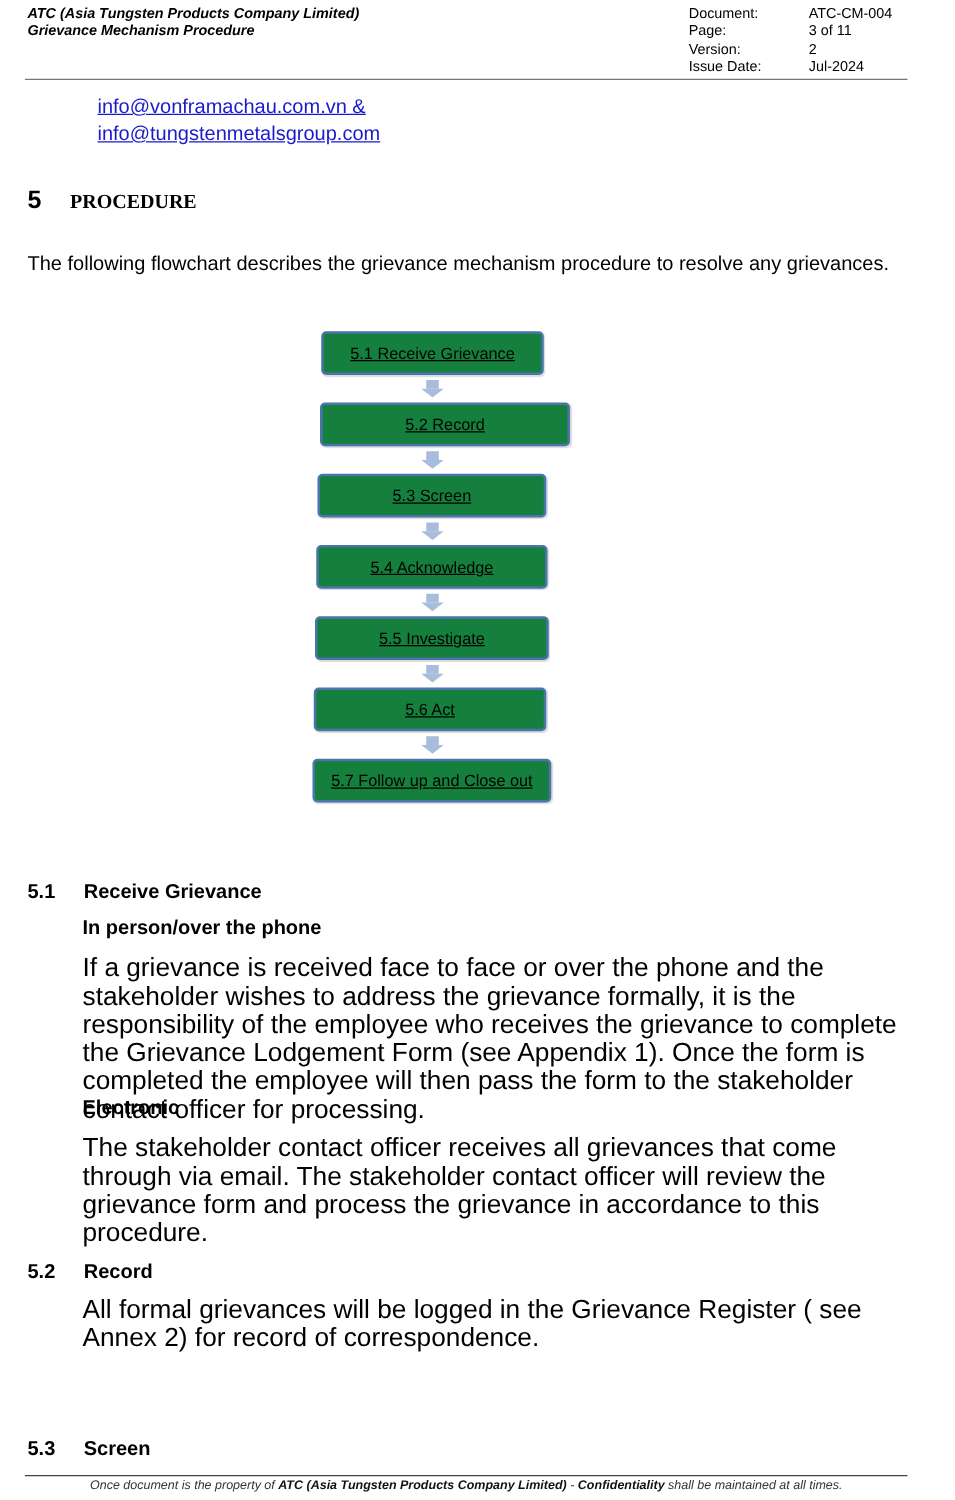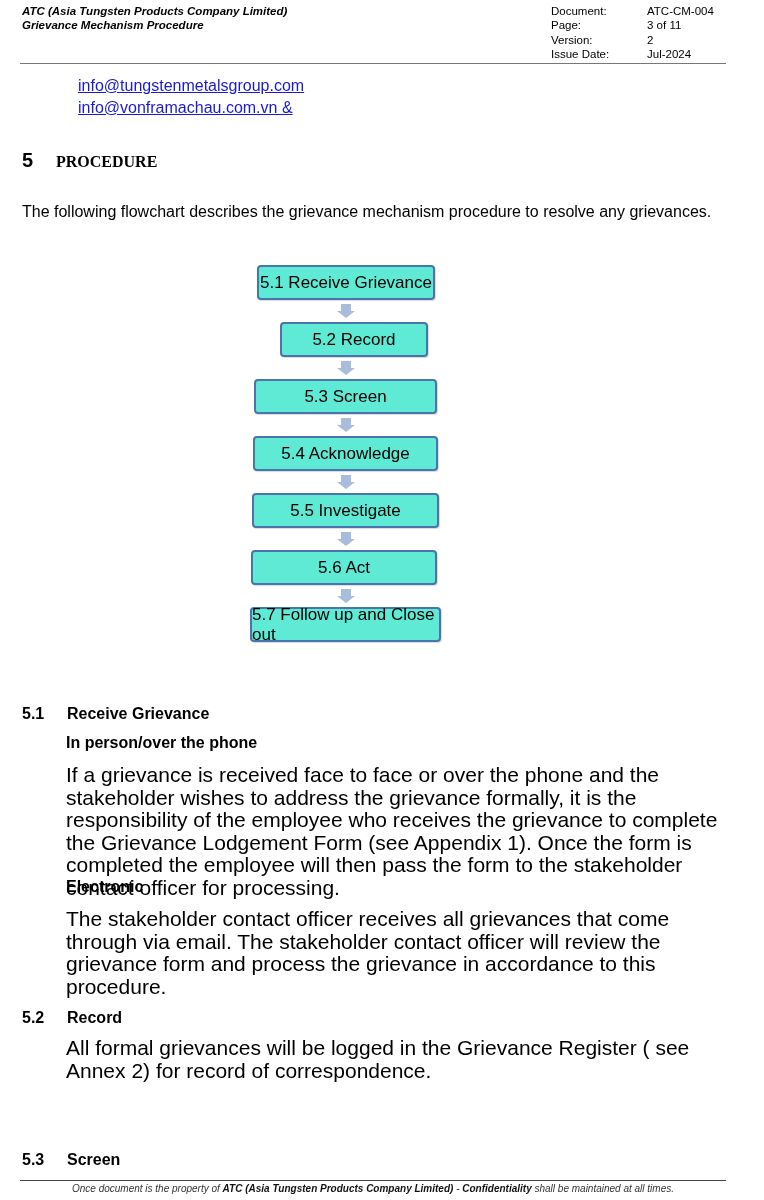--- a/index.html
+++ b/index.html
@@ -9,23 +9,23 @@
   .hdr-left { left: 22px; top: 4px; font-size: 11.5px; font-weight: bold; font-style: italic; line-height: 14px; }
   .hdr-right { left: 551px; top: 4px; font-size: 11.5px; line-height: 14.3px; }
   .hdr-right .row { display: flex; }
   .hdr-right .k { width: 96px; }
   .hdr-line { left: 20px; width: 706px; top: 63px; height: 0; border-top: 1.5px solid #777; }
   .emails { left: 78px; top: 75px; font-size: 16px; line-height: 22px; }
   .emails a { color: #1a1acc; text-decoration: underline; display: block; }
   .sec5 { left: 22px; top: 149px; font-size: 20px; font-weight: bold; }
   .sec5 .t { position: absolute; left: 34px; top: 4px; font-size: 16px; white-space: nowrap; font-family: Liberation Serif, serif; }
   .intro { left: 22px; top: 201px; width: 690px; font-size: 16px; line-height: 22.5px; }
-  .box { position: absolute; height: 35px; border: 2.5px solid #4a74ab; border-radius: 4px; background: #5eead4;
+  .box { position: absolute; height: 35px; border: 2.5px solid #4a74ab; border-radius: 4px; background: #15803d;
          box-sizing: border-box; display: flex; align-items: center; justify-content: center;
-         font-size: 17px; box-shadow: 1px 1px 1px rgba(0,0,0,0.15); }
+         font-size: 13px; box-shadow: 1px 1px 1px rgba(0,0,0,0.15); text-decoration: underline; }
   .arrow { position: absolute; width: 0; height: 0; }
   .arrow .stem { position: absolute; left: -5px; top: 0; width: 10px; height: 7px; background: #a8bcdc; }
   .arrow .head { position: absolute; left: -9px; top: 7px; width: 0; height: 0;
                  border-left: 9px solid transparent; border-right: 9px solid transparent; border-top: 7px solid #a8bcdc; }
   .h2 { font-size: 16px; font-weight: bold; }
   .h2 .n { position: absolute; left: 0; }
   .h2 .t { position: absolute; left: 45px; white-space: nowrap; }
   .h3 { left: 66px; font-size: 16px; font-weight: bold; color: #000000; }
   .para { left: 66px; width: 665px; font-size: 21px; line-height: 22.5px; }
   .ftr-line { left: 20px; width: 706px; top: 1180px; border-top: 1px solid #444; }
@@ -53,37 +53,37 @@
     <span>2</span>
   </div>
   <div class="row">
     <span class="k">Issue Date:</span>
     <span>Jul-2024</span>
   </div>
 </div>
 <div class="abs hdr-line"></div>
 
 <div class="abs emails">
+  <a>info@vonframachau.com.vn &amp;</a>
   <a>info@tungstenmetalsgroup.com</a>
-  <a>info@vonframachau.com.vn &amp;</a>
 </div>
 
 <div class="abs sec5">
   <span>5</span>
   <span class="t">PROCEDURE</span>
 </div>
 <div class="abs intro">The following flowchart describes the grievance mechanism procedure to resolve any grievances.</div>
 
 <div>
   <div class="box" style="left:257px;top:265px;width:178px;">5.1 Receive Grievance</div>
   <div class="arrow" style="left:346px;top:304px;">
       <div class="stem"></div>
       <div class="head"></div>
     </div>
-  <div class="box" style="left:256px;top:322px;width:148px;margin-left:24px;">5.2 Record</div>
+  <div class="box" style="left:256px;top:322px;width:200px;">5.2 Record</div>
   <div class="arrow" style="left:346px;top:361px;">
       <div class="stem"></div>
       <div class="head"></div>
     </div>
   <div class="box" style="left:254px;top:379px;width:183px;">5.3 Screen</div>
   <div class="arrow" style="left:346px;top:418px;">
       <div class="stem"></div>
       <div class="head"></div>
     </div>
   <div class="box" style="left:253px;top:436px;width:185px;">5.4 Acknowledge</div>

